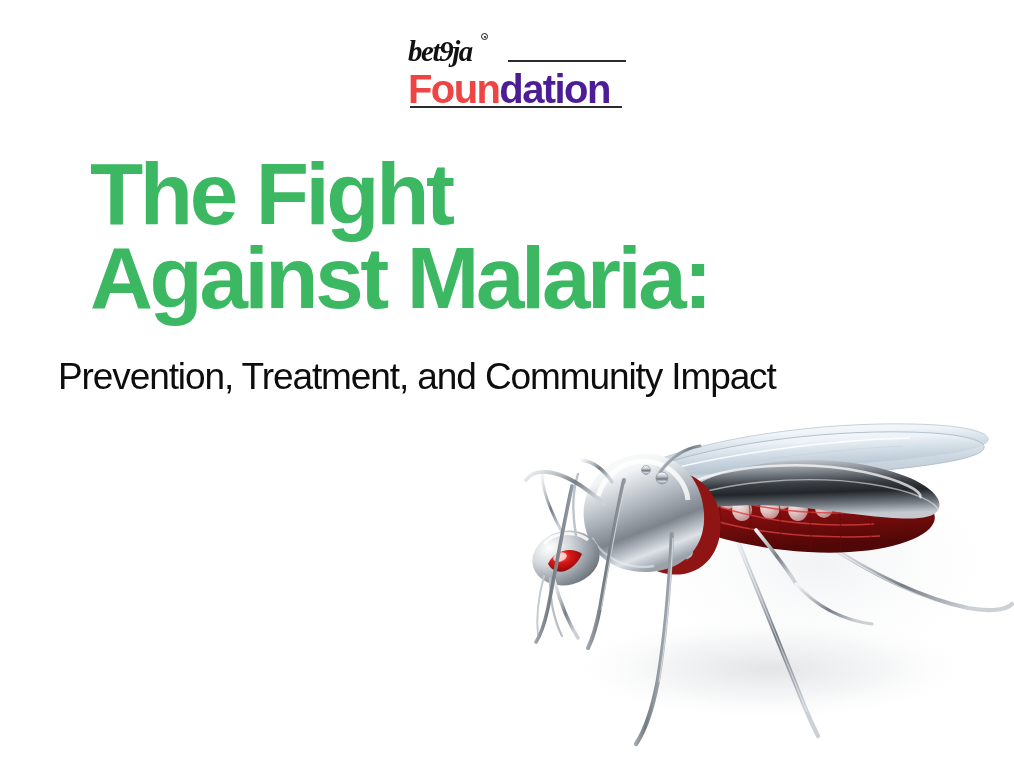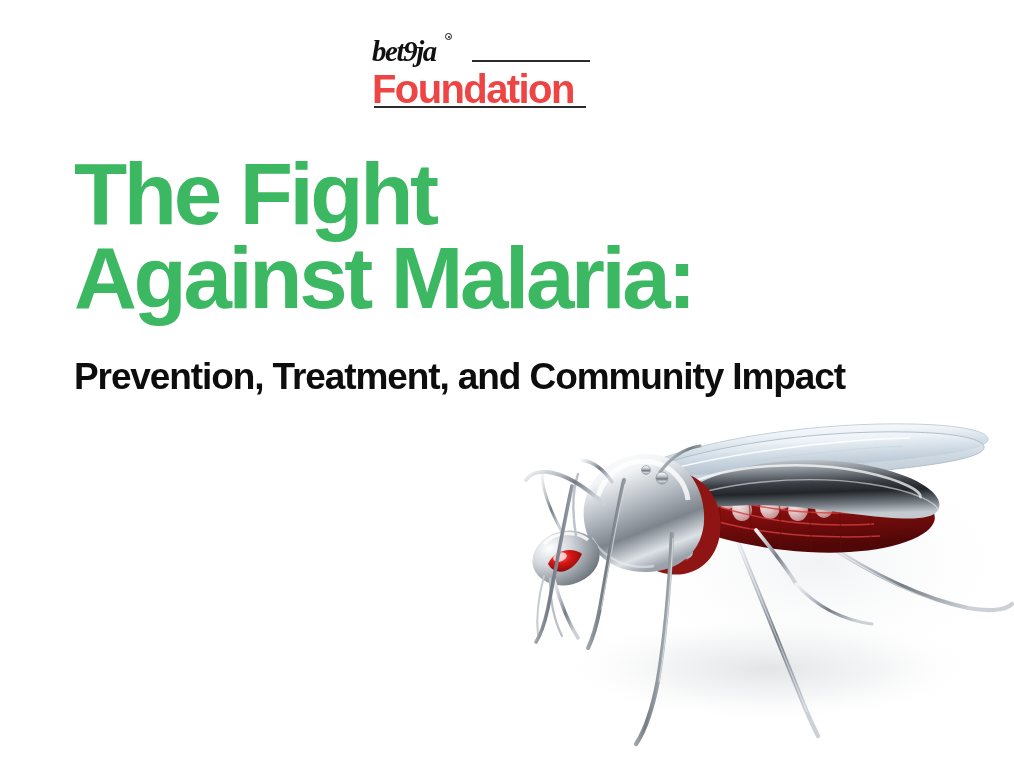--- a/index.html
+++ b/index.html
@@ -13,21 +13,21 @@
   .slide {
     position:relative;
     width:1014px; height:768px;
     background:#ffffff;
     overflow:hidden;
   }
 
   
   .logo-block {
     position:absolute;
-    left:372px; top:36px;
+    left:408px; top:36px;
     width:218px; height:72px;
   }
   .logo-row-top {
     position:relative;
     height:30px;
     display:flex;
     align-items:flex-start;
   }
   .logo-wordmark {
     position:relative;
@@ -67,52 +67,52 @@
   .logo-row-bottom {
     position:relative;
     margin-top:2px;
     font-weight:bold;
     font-size:40px;
     line-height:42px;
     letter-spacing:-1.6px;
     white-space:nowrap;
   }
   .logo-foun { color:#ef4444; }
-  .logo-dation { color:#ef4444;text-align:right; }
+  .logo-dation { color:#4c1d95;text-align:right; }
   .logo-rule-bottom {
     position:absolute;
     left:2px; top:70px;
     width:212px; height:2px;
     background:#2b2b2b;
   }
 
   
   .headline {
     position:absolute;
-    left:74px; top:152px;
+    left:90px; top:152px;
     width:790px;
   }
   .headline-line {
     color:#3CB863;
     font-weight:bold;
     font-size:88px;
     line-height:84px;
     letter-spacing:-3.4px;
     white-space:nowrap;
     transform:scaleX(0.99);
     transform-origin:left center;
   }
   .subhead {
     position:absolute;
-    left:74px; top:356px;
+    left:58px; top:356px;
     color:#0d0d0d;
     font-size:37px;
     line-height:42px;
     letter-spacing:-1.1px;
-    font-weight:700;
+    font-weight:400;
     white-space:nowrap;
   }
 
   
   .mosquito-figure {
     position:absolute;
     left:520px; top:412px;
     width:494px; height:356px;
   }
   .mosquito-figure svg { display:block; width:100%; height:100%; }

